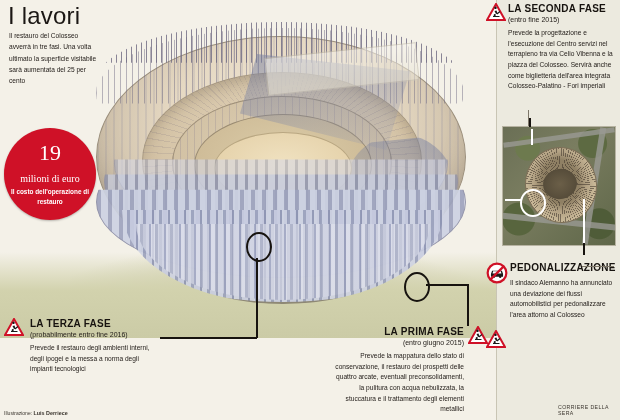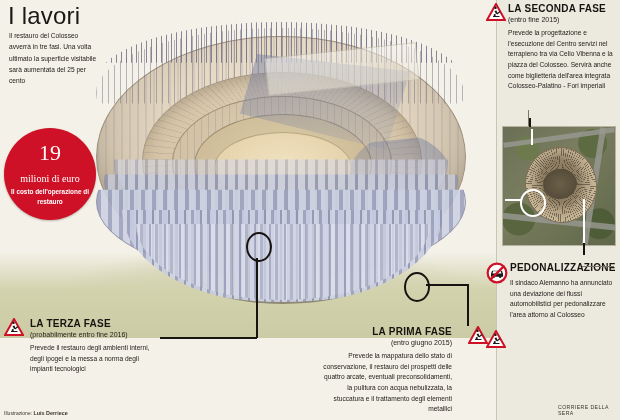--- a/index.html
+++ b/index.html
@@ -261,21 +261,21 @@
   <div class="tri" style="left:468px;top:326px;">
     <svg viewBox="0 0 40 36">
       <polygon points="20,2 38,34 2,34" fill="#ffffff" stroke="#cf1127" stroke-width="4"></polygon>
       <path d="M14 28 h13 v-2 h-13z" fill="#1a1a1a"></path>
       <path d="M19 12 a2.4 2.4 0 1 1 .1 0z" fill="#1a1a1a"></path>
       <path d="M17 16 l4-1 2 6 -3 1 z" fill="#1a1a1a"></path>
       <path d="M21 21 l6 -5 1.6 2 -6 5 z" fill="#1a1a1a"></path>
       <path d="M16 22 l4 1 -2 5 -3 -1 z" fill="#1a1a1a"></path>
     </svg>
   </div>
-  <div class="note r" style="left:320px;top:326px;width:132px;">
+  <div class="note r" style="left:332px;top:326px;width:132px;">
     <div class="hd">LA PRIMA FASE</div>
     <div class="dt">(entro giugno 2015)</div>
     <div class="bd">Prevede la mappatura dello stato di conservazione, il restauro dei prospetti delle quattro arcate, eventuali preconsolidamenti, la pulitura con acqua nebulizzata, la stuccatura e il trattamento degli elementi metallici</div>
   </div>
 
   <div class="rcol"></div>
 
   <div class="tri" style="left:486px;top:3px;">
     <svg viewBox="0 0 40 36">
       <polygon points="20,2 38,34 2,34" fill="#ffffff" stroke="#cf1127" stroke-width="4"></polygon>

